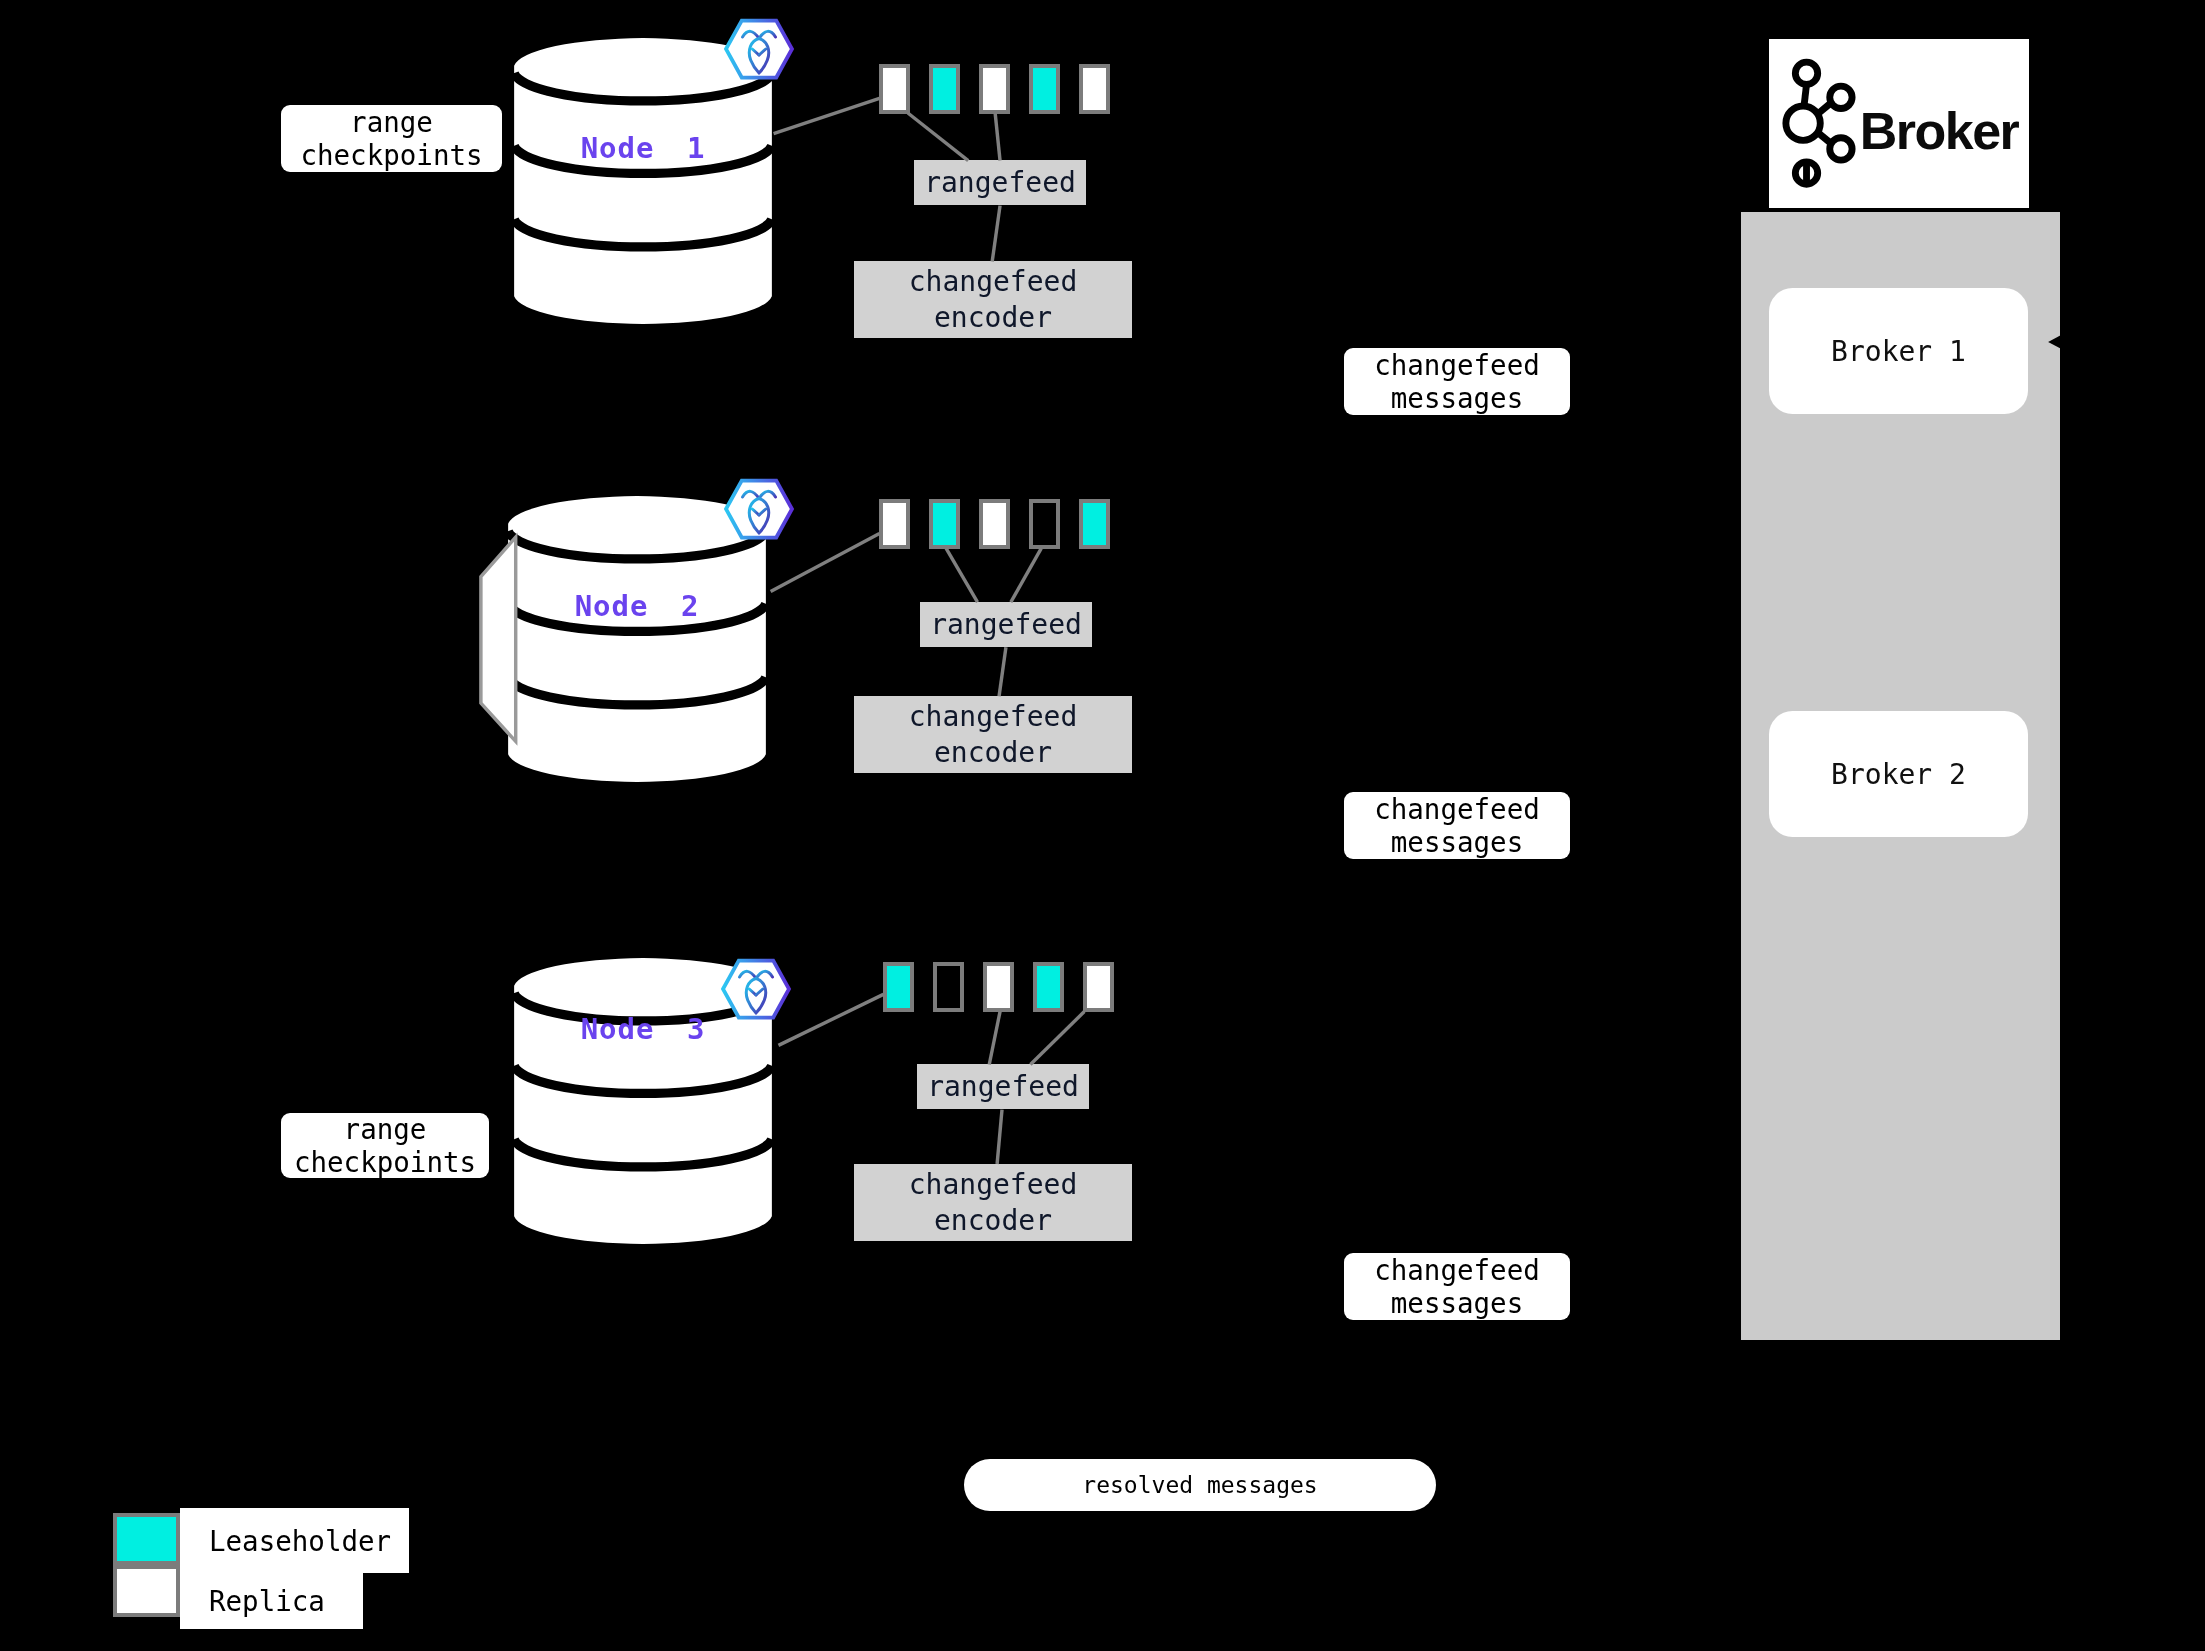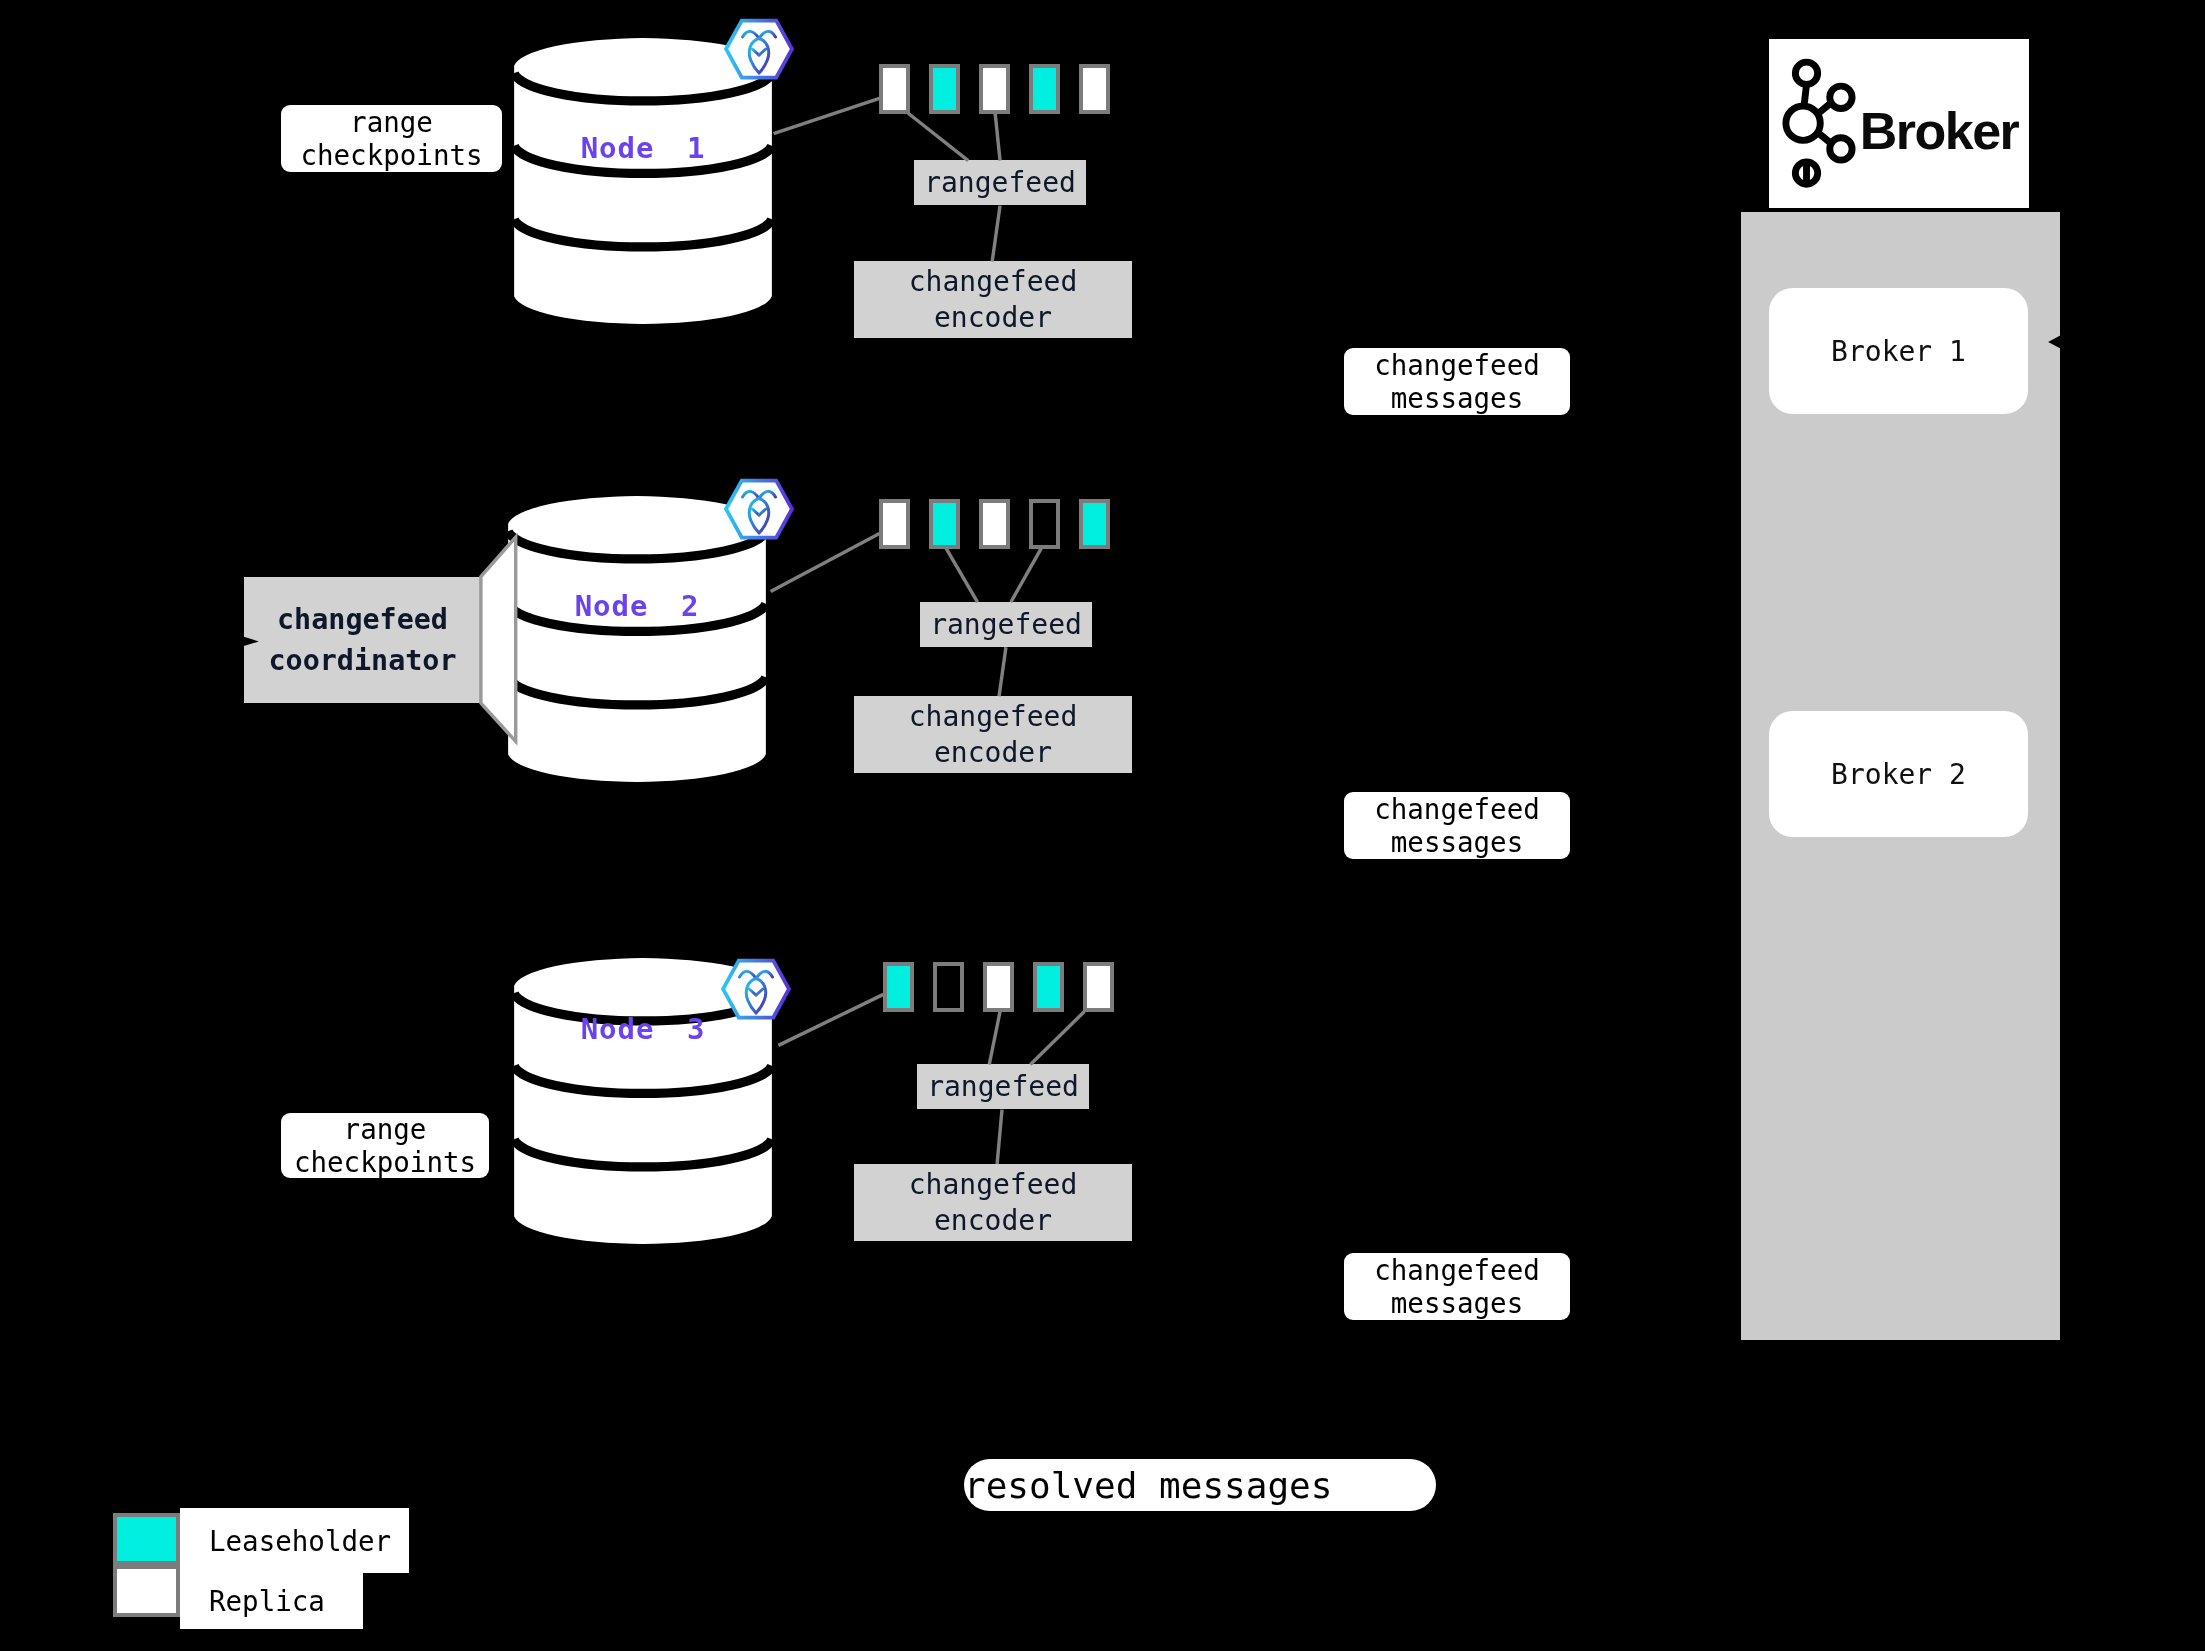--- a/index.html
+++ b/index.html
@@ -23,22 +23,22 @@
         font-size:28px;line-height:1.28;}
   .gbox span{width:100%;}
 
   
   .wbox{background:#fff;color:#000;text-align:center;font-size:27.5px;line-height:1.18;
         display:flex;align-items:center;justify-content:center;overflow:hidden;border-radius:9px;}
   .wbox .inner{width:100%;}
 
   .coordinator{font-weight:bold;font-size:28.4px;line-height:1.45;}
 
-  .pill{background:#fff;border-radius:27.5px;color:#000;font-size:36px;
-        display:flex;align-items:center;}
+  .pill{background:#fff;border-radius:27.5px;color:#000;font-size:23px;
+        display:flex;align-items:center;justify-content:center;}
 
   
   .kafka-logo-box{background:#fff;}
   .kafka-word{font-family:"Liberation Sans","DejaVu Sans",sans-serif;font-weight:bold;
               color:#0b0b0b;font-size:52px;letter-spacing:-1.5px;}
   .panel{background:var(--c-panel,#cbcbcb);}
   .broker{background:#fff;border-radius:23.5px;color:#101010;font-size:28px;
           display:flex;align-items:center;justify-content:center;}
 
   
@@ -176,23 +176,20 @@
       <div class="inner">changefeed messages</div>
     </div>
 
   <div class="abs wbox" style="left:281px;top:105px;width:221px;height:67px">
       <div class="inner">range checkpoints</div>
     </div>
   <div class="abs wbox" style="left:281px;top:1113px;width:208px;height:65px">
       <div class="inner">range checkpoints</div>
     </div>
 
-  <div class="abs gbox coordinator" style="left:244px;top:577px;width:237px;height:126px">
-      <span>changefeed coordinator</span>
-    </div>
 
   <div class="abs panel" style="left:1741px;top:212px;width:319px;height:1128px"></div>
 
   <div class="abs kafka-logo-box" style="left:1769px;top:39px;width:260px;height:169px"></div>
   <svg class="abs" style="left:1779px;top:54px" width="86" height="140" viewBox="0 0 100 162">
     <circle class="kcirc" cx="32" cy="22" r="13"></circle>
     <circle class="kcirc" cx="28" cy="80" r="20"></circle>
     <circle class="kcirc" cx="32" cy="138" r="13"></circle>
     <circle class="kcirc" cx="72" cy="50" r="13"></circle>
     <circle class="kcirc" cx="72" cy="110" r="13"></circle>

